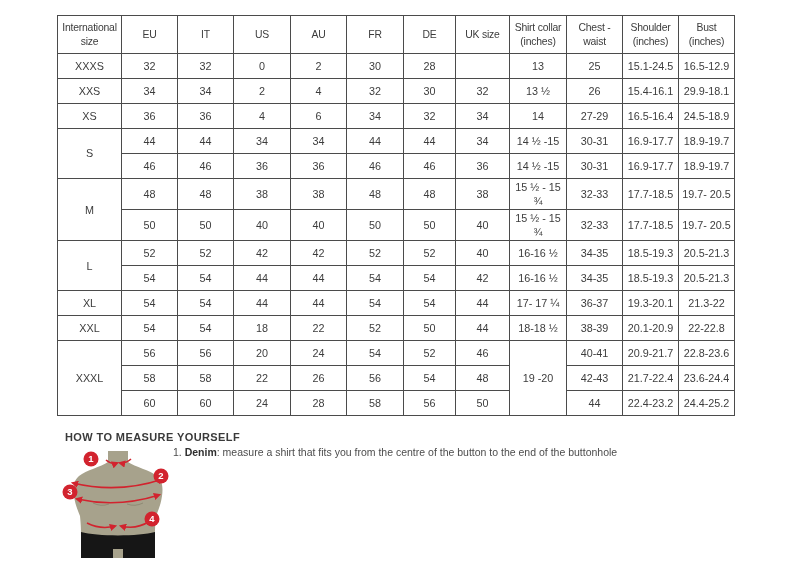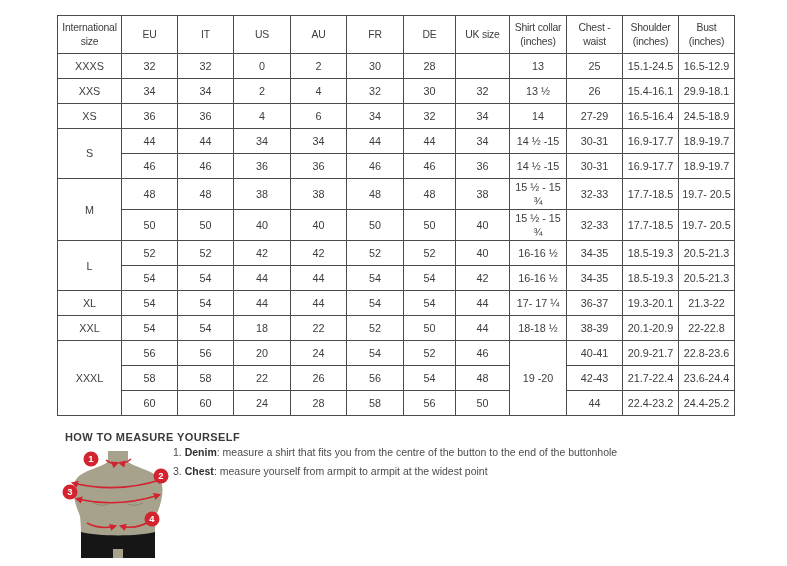--- a/index.html
+++ b/index.html
@@ -289,14 +289,13 @@
     </g>
     <g>
       <circle cx="95" cy="73" r="7.5" fill="#d2232e"></circle>
       <text x="95" y="76.3" text-anchor="middle" font-size="9.5" font-weight="bold" fill="#ffffff">4</text>
     </g>
   </svg>
 </div>
 
 <div class="steps">
     <div class="step"><span>1. </span><b>Denim</b><span>: measure a shirt that fits you from the centre of the button to the end of the buttonhole</span></div>
-    <div class="step"><span>3. </span><b>Chest</b><span>: measure yourself from armpit to armpit at the widest point</span></div>
   </div>
 
 </body></html>

